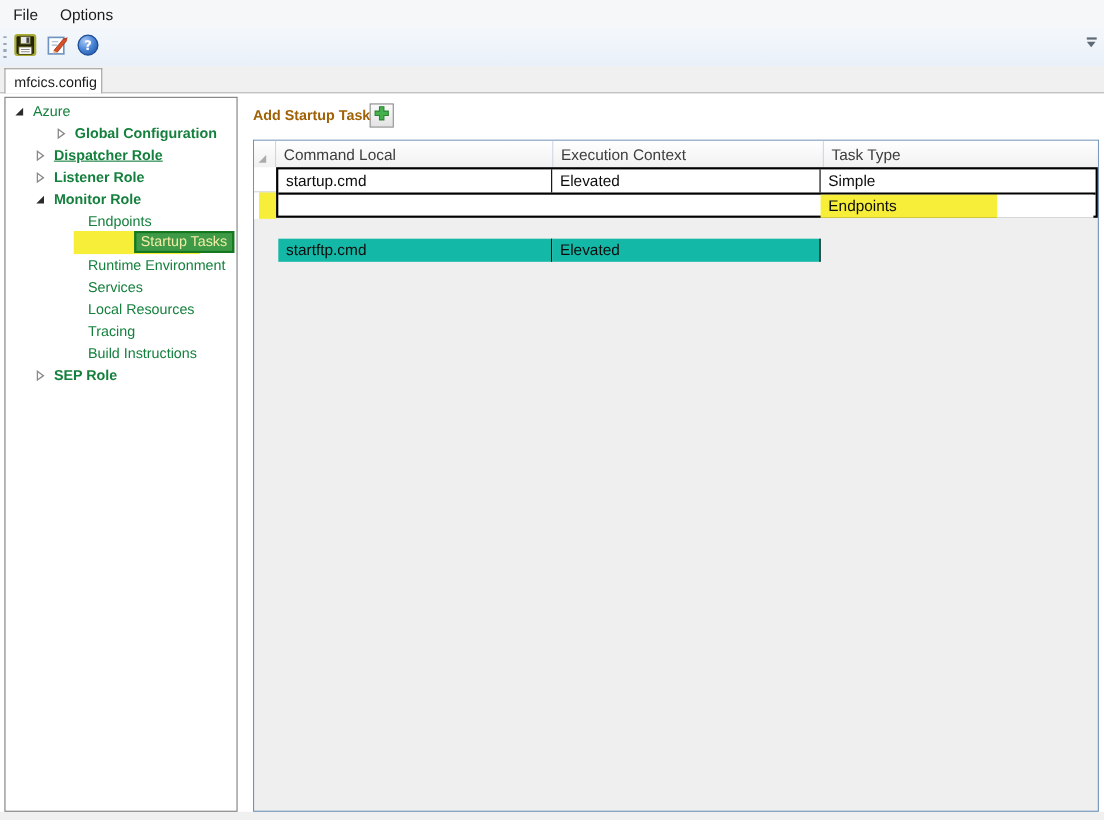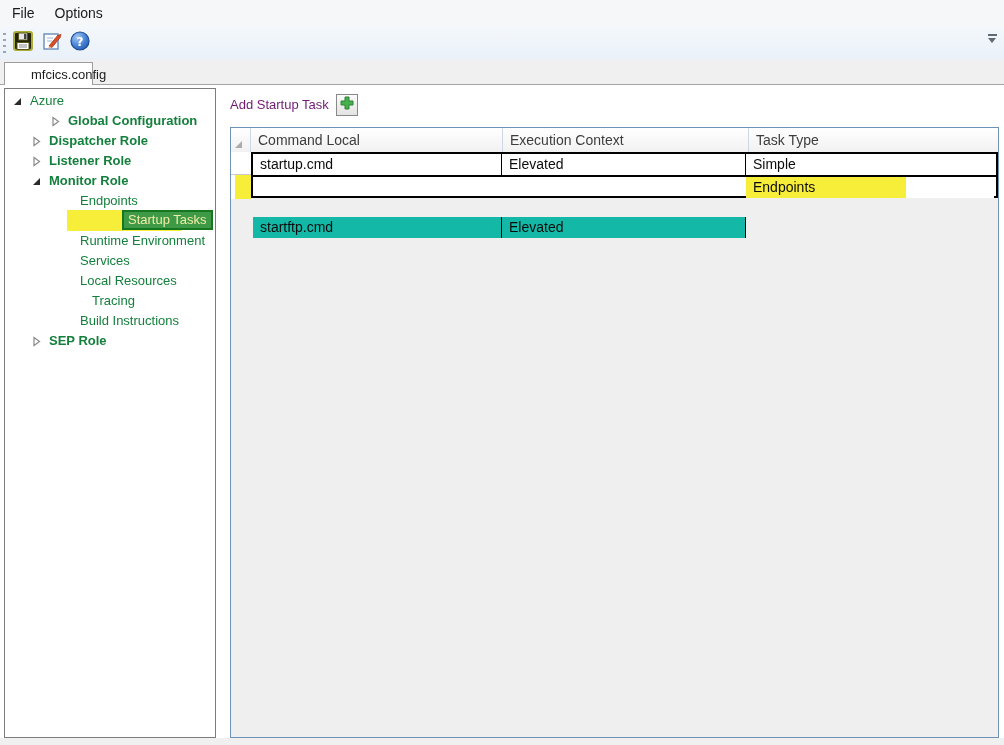--- a/index.html
+++ b/index.html
@@ -22,34 +22,34 @@
   .tbtn-save { left:10px; } .tbtn-edit { left:39px; } .tbtn-help { left:67px; }
   .overflow-btn { position:absolute; right:6px; top:8px; width:12px; height:16px; display:flex; flex-direction:column; align-items:center; gap:2px; }
   .overflow-bar { width:9px; height:2px; background:#5f6a75; }
   .overflow-arrow { width:0; height:0; border-left:4px solid transparent; border-right:4px solid transparent; border-top:5px solid #5f6a75; }
 
   
   .tabstrip { position:absolute; left:0; top:60px; width:1004px; height:25px; background:#f0f0f0; }
   .tabstrip-line { position:absolute; left:0; bottom:0; width:1004px; height:1px; background:#a4a4a4; }
   .tab { position:absolute; left:4px; top:2px; width:89px; height:23px; background:#ffffff;
          border:1px solid #9c9c9c; border-bottom:none; z-index:2;
-         display:flex; align-items:center; padding-left:26px; font-size:13px; color:#1b1b1b; }
+         display:flex; align-items:center; padding-left:8px; font-size:13px; color:#1b1b1b; }
   .tabpage { position:absolute; left:0; top:85px; width:1004px; height:653px; background:#ffffff; }
 
   
   .tree-panel { position:absolute; left:4px; top:88px; width:212px; height:650px; background:#fff; border:1px solid #7d7d7d; }
   .titem { position:absolute; height:20px; line-height:20px; font-size:13px; color:#15803d; display:flex; align-items:center; white-space:nowrap; cursor:default; }
   .titem.bold { font-weight:bold; }
   .exp { width:12px; height:12px; margin-right:7px; display:inline-flex; align-items:center; justify-content:center; }
   .yellow-band { position:absolute; left:62px; top:121px; width:115px; height:21px; background:#f7ee39; }
   .sel-node { position:absolute; left:71px; top:121px; height:20px; line-height:16px; padding:0 4px;
               background:#3f9a47; border:2px solid #15771f; color:#f2eda6; font-size:13px;margin-left:46px; }
 
   
-  .add-task-label { position:absolute; left:230px; top:97px; font-size:13px; font-weight:normal; color:#701a75; }
+  .add-task-label { position:absolute; left:230px; top:97px; font-size:13px; font-weight:bold; color:#a16207; }
   .add-task-btn { position:absolute; left:336px; top:94px; width:22px; height:22px;
                   background:linear-gradient(to bottom,#fbfbfb,#e3e3e3); border:1px solid #898989;
                   display:flex; align-items:center; justify-content:center; }
 
   
   .grid { position:absolute; left:230px; top:127px; width:769px; height:611px; background:#efefef; border:1px solid #6d93b8; }
   .ghead { position:absolute; left:0; top:0; width:767px; height:24px; background:linear-gradient(to bottom,#ffffff,#f1f1f1); display:flex; }
   .gh-corner { width:20px; height:24px; border-right:1px solid #ccd8e5; position:relative; }
   .gh-corner svg { position:absolute; left:3px; bottom:3px; }
   .gh-cell { height:24px; border-right:1px solid #ccd8e5; font-size:14px; color:#3d3d3d; padding-left:7px; line-height:24px; }
@@ -152,21 +152,21 @@
 
     <div class="titem bold" style="left:44px; top:22px;">
       <span class="exp">
         <svg width="11" height="11" viewBox="0 0 11 11">
             <polygon points="3,1.5 8.5,5.5 3,9.5" fill="#ffffff" stroke="#8a8a8a" stroke-width="1.2"></polygon>
           </svg>
       </span>
       <span>Global Configuration</span>
     </div>
 
-    <div class="titem bold" style="left:25px; top:42px;">
+    <div class="titem bold" style="left:25px; top:42px;text-decoration:underline;">
       <span class="exp">
         <svg width="11" height="11" viewBox="0 0 11 11">
             <polygon points="3,1.5 8.5,5.5 3,9.5" fill="#ffffff" stroke="#8a8a8a" stroke-width="1.2"></polygon>
           </svg>
       </span>
       <span>Dispatcher Role</span>
     </div>
 
     <div class="titem bold" style="left:25px; top:62px;">
       <span class="exp">
@@ -200,21 +200,21 @@
     </div>
 
     <div class="titem" style="left:75px; top:162px;">
       <span>Services</span>
     </div>
 
     <div class="titem" style="left:75px; top:182px;">
       <span>Local Resources</span>
     </div>
 
-    <div class="titem" style="left:87px; top:202px;">
+    <div class="titem" style="left:75px; top:202px;">
       <span>Tracing</span>
     </div>
 
     <div class="titem" style="left:75px; top:222px;">
       <span>Build Instructions</span>
     </div>
 
     <div class="titem bold" style="left:25px; top:242px;">
       <span class="exp">
         <svg width="11" height="11" viewBox="0 0 11 11">

